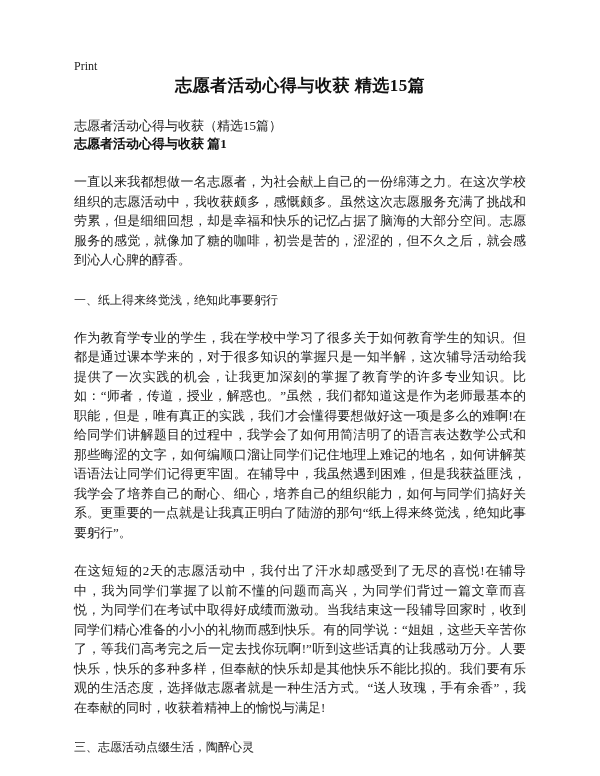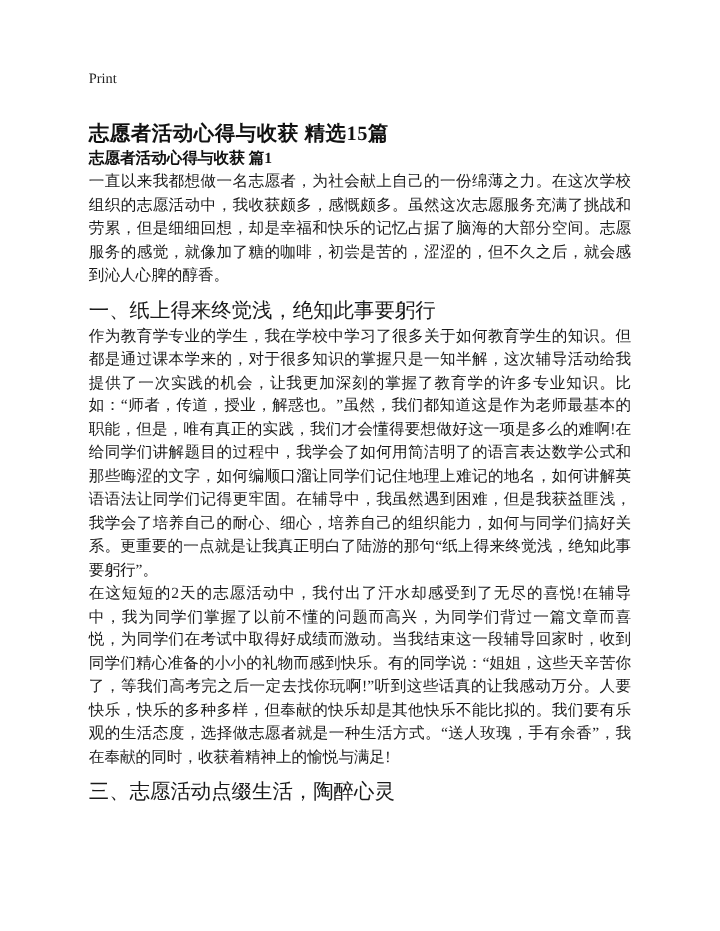--- a/index.html
+++ b/index.html
@@ -17,60 +17,61 @@
     background: #ffffff;
     padding: 56px 74px 0 74px;
   }
   .print-link {
     font-size: 12px;
     color: #222222;
     display: inline-block;
     cursor: pointer;
   }
   .doc-title {
-    margin-top: 26px;
+    text-align: center;
     font-size: 17px;
     font-weight: bold;
     color: #111111;
     letter-spacing: 0.5px;
   }
   .doc-subtitle {
     margin-top: 20px;
     font-size: 13px;
     color: #1a1a1a;
   }
   .article-heading {
     margin-top: 0;
     font-size: 13px;
     font-weight: bold;
     color: #111111;
   }
   .para {
-    margin-top: 0;
+    margin-top: 19px;
     font-size: 13px;
     line-height: 19.5px;
     text-align: justify;
     color: #1a1a1a;
     word-break: break-all;
   }
   .section-heading {
-    margin-top: 8px;
-    font-size: 17px;
+    margin-top: 22px;
+    font-size: 12px;
     color: #1a1a1a;
   }
 </style>
 </head>
 <body>
 
 <div class="page">
 
   <span class="print-link">Print</span>
 
   <h1 class="doc-title">志愿者活动心得与收获  精选15篇</h1>
 
+  <p class="doc-subtitle">志愿者活动心得与收获（精选15篇）</p>
 
   <p class="article-heading">志愿者活动心得与收获 篇1</p>
 
   <p class="para">一直以来我都想做一名志愿者，为社会献上自己的一份绵薄之力。在这次学校组织的志愿活动中，我收获颇多，感慨颇多。虽然这次志愿服务充满了挑战和劳累，但是细细回想，却是幸福和快乐的记忆占据了脑海的大部分空间。志愿服务的感觉，就像加了糖的咖啡，初尝是苦的，涩涩的，但不久之后，就会感到沁人心脾的醇香。</p>
 
   <p class="section-heading">一、纸上得来终觉浅，绝知此事要躬行</p>
 
   <p class="para">作为教育学专业的学生，我在学校中学习了很多关于如何教育学生的知识。但都是通过课本学来的，对于很多知识的掌握只是一知半解，这次辅导活动给我提供了一次实践的机会，让我更加深刻的掌握了教育学的许多专业知识。比如：“师者，传道，授业，解惑也。”虽然，我们都知道这是作为老师最基本的职能，但是，唯有真正的实践，我们才会懂得要想做好这一项是多么的难啊!在给同学们讲解题目的过程中，我学会了如何用简洁明了的语言表达数学公式和那些晦涩的文字，如何编顺口溜让同学们记住地理上难记的地名，如何讲解英语语法让同学们记得更牢固。在辅导中，我虽然遇到困难，但是我获益匪浅，我学会了培养自己的耐心、细心，培养自己的组织能力，如何与同学们搞好关系。更重要的一点就是让我真正明白了陆游的那句“纸上得来终觉浅，绝知此事要躬行”。</p>
 
 

